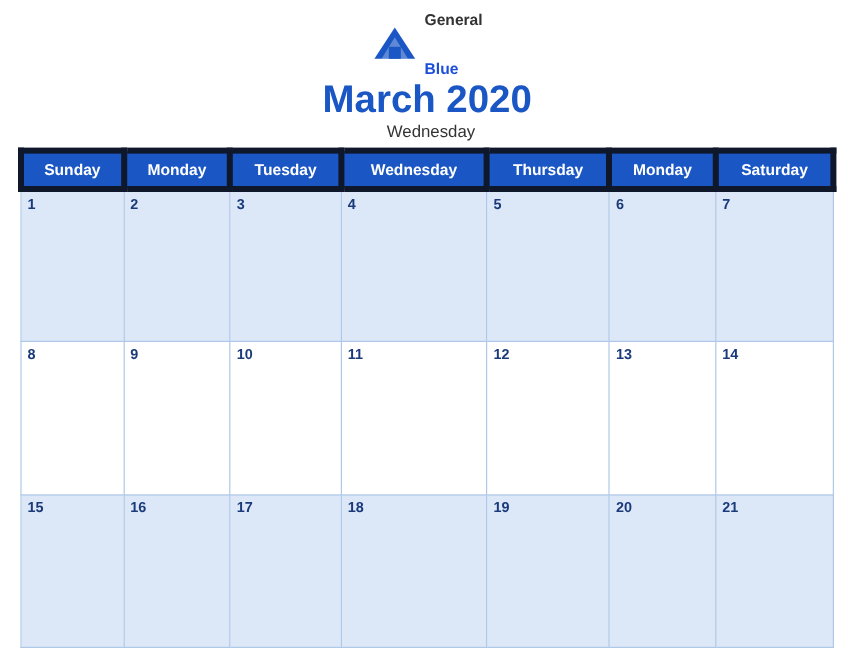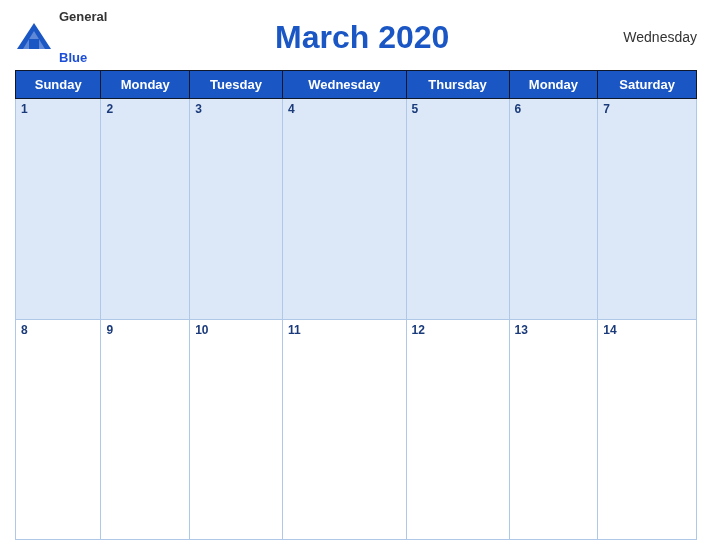--- a/index.html
+++ b/index.html
@@ -13,20 +13,21 @@
       align-items: center;
       padding: 10px 15px;
     }
 
     .header {
       width: 100%;
       display: flex;
       align-items: center;
       justify-content: space-between;
       margin-bottom: 6px;
+      flex-direction: column;
     }
 
     .logo {
       display: flex;
       flex-direction: column;
       align-items: flex-start;
     }
 
     .logo-text-general {
       font-size: 13px;
@@ -79,21 +80,21 @@
     .calendar thead tr {
       background-color: #1a56c4;
     }
 
     .calendar thead th {
       color: #fff;
       font-size: 13px;
       font-weight: bold;
       padding: 6px 4px;
       text-align: center;
-      border: 1px solid #0f172a;
+      border: 5px solid #0f172a;
     }
 
     .calendar tbody tr:nth-child(odd) {
       background-color: #dce8f8;
     }
 
     .calendar tbody tr:nth-child(even) {
       background-color: #ffffff;
     }
 
@@ -158,14 +159,23 @@
       </tr>
       <tr>
         <td><span class="day-num">8</span></td>
         <td><span class="day-num">9</span></td>
         <td><span class="day-num">10</span></td>
         <td><span class="day-num">11</span></td>
         <td><span class="day-num">12</span></td>
         <td><span class="day-num">13</span></td>
         <td><span class="day-num">14</span></td>
       </tr>
+      <tr>
+        <td><span class="day-num">15</span></td>
+        <td><span class="day-num">16</span></td>
+        <td><span class="day-num">17</span></td>
+        <td><span class="day-num">18</span></td>
+        <td><span class="day-num">19</span></td>
+        <td><span class="day-num">20</span></td>
+        <td><span class="day-num">21</span></td>
+      </tr>
     </tbody>
 </table>
 
 </body></html>

